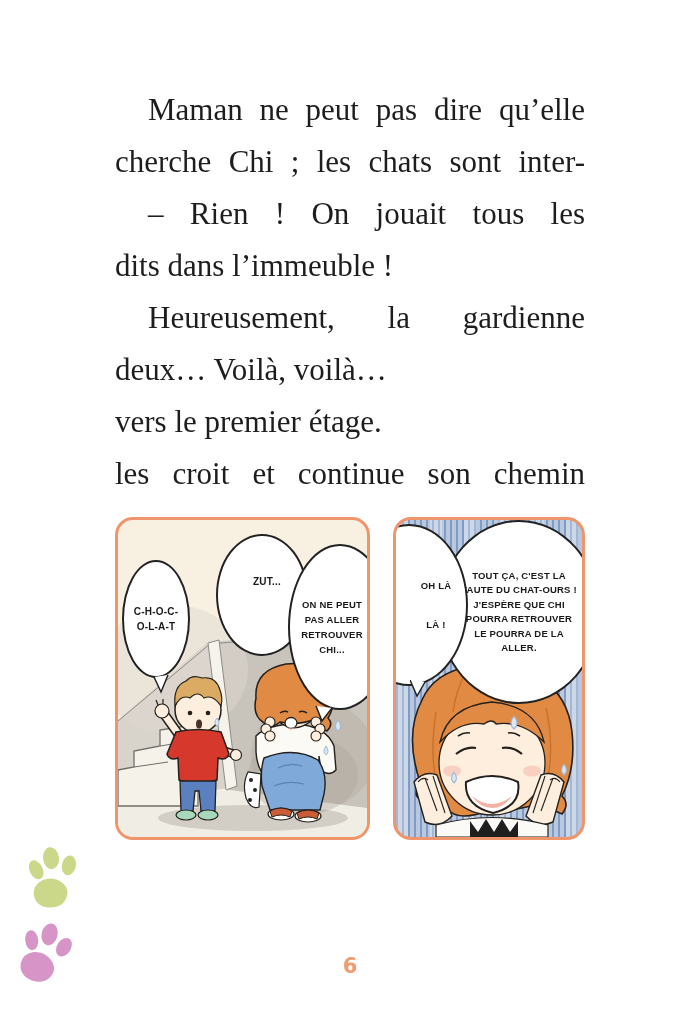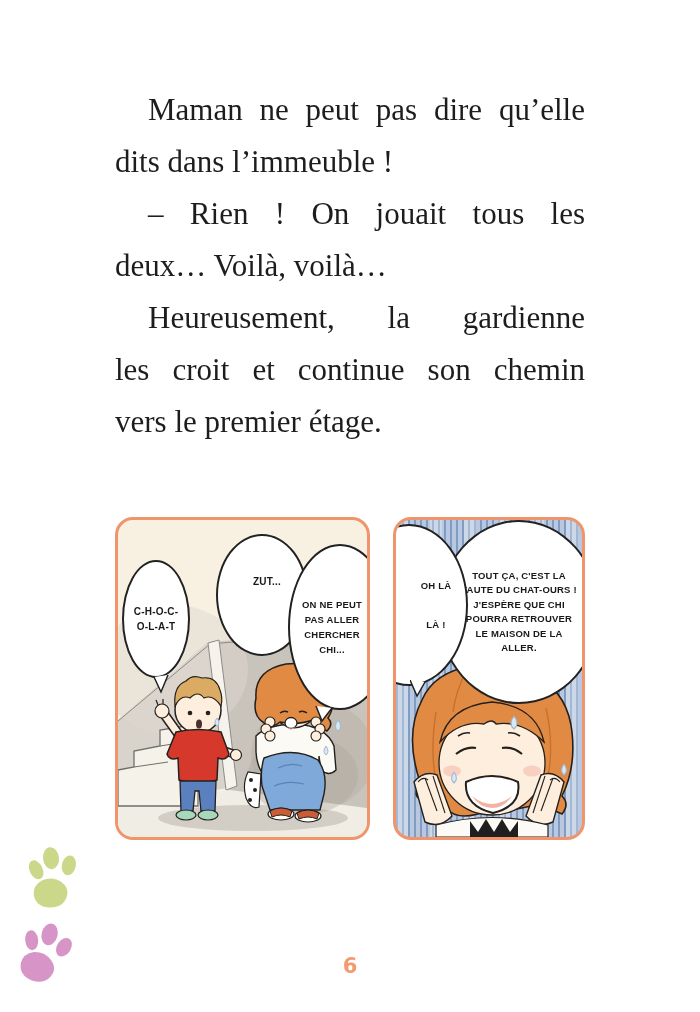--- a/index.html
+++ b/index.html
@@ -59,26 +59,27 @@
     color:var(--page-number);
   }
 </style>
 </head>
 <body>
 
 <div class="page">
 
   <div class="story">
     <div class="sline ind jfy">Maman ne peut pas dire qu’elle</div>
+    <div class="sline jfy">cherche Chi ; les chats sont inter-</div>
+    <div class="sline ind jfy">– Rien ! On jouait tous les</div>
     <div class="sline">dits dans l’immeuble !</div>
-    <div class="sline ind jfy">– Rien ! On jouait tous les</div>
+    <div class="sline ind jfy">Heureusement, la gardienne</div>
     <div class="sline">deux… Voilà, voilà…</div>
-    <div class="sline ind jfy">Heureusement, la gardienne</div>
+    <div class="sline">vers le premier étage.</div>
     <div class="sline jfy">les croit et continue son chemin</div>
-    <div class="sline">vers le premier étage.</div>
   </div>
 
   <div class="panel panel-left">
 
     <svg class="scene" width="249" height="317" viewBox="0 0 249 317">
 
       <polygon points="0,200 90,122 110,268 0,284" fill="#d8d3cb"></polygon>
       <polygon points="92,122 249,108 249,296 112,296" fill="#c8c3bb"></polygon>
       <ellipse cx="195" cy="235" rx="62" ry="55" fill="#b5afa7" opacity="0.45"></ellipse>
       <ellipse cx="55" cy="150" rx="75" ry="65" fill="#ded8cf" opacity="0.5"></ellipse>
@@ -154,21 +155,21 @@
       <path d="M2,2 L9,17 L16,0" fill="#fff" stroke="#222" stroke-width="1.5"></path>
     </svg>
 
     <div class="bubble b-zut">
       <div class="bline">ZUT...</div>
     </div>
 
     <div class="bubble b-chercher">
       <div class="bline">ON NE PEUT</div>
       <div class="bline">PAS ALLER</div>
-      <div class="bline">CHERCHER</div>
+      <div class="bline">RETROUVER</div>
       <div class="bline">CHI...</div>
 
     </div>
     <svg class="tail" style="left:196px;top:186px;" width="20" height="18">
       <path d="M2,0 L8,15 L18,2" fill="#fff" stroke="#222" stroke-width="1.5"></path>
     </svg>
   </div>
 
   <div class="panel panel-right">
 
@@ -206,21 +207,21 @@
 
       <path d="M40,305 Q96,290 152,305 L152,317 L40,317 Z" fill="#fbfaf6" stroke="#24201d" stroke-width="1.2"></path>
       <path d="M74,301 l8,11 l8,-13 l8,13 l8,-13 l8,13 l8,-11 l0,16 l-48,0 Z" fill="#1f1f1f"></path>
     </svg>
 
     <div class="bubble b-faute">
       <div class="bline">TOUT ÇA, C'EST LA</div>
       <div class="bline">FAUTE DU CHAT-OURS !</div>
       <div class="bline">J'ESPÈRE QUE CHI</div>
       <div class="bline">POURRA RETROUVER</div>
-      <div class="bline">LE MAISON DE LA</div>
+      <div class="bline">LE POURRA DE LA</div>
       <div class="bline">ALLER.</div>
     </div>
 
     <div class="bubble b-ohlala">
       <div class="bline">OH LÀ</div>
       <div class="bline">LÀ !</div>
     </div>
     <svg class="tail" style="left:14px;top:160px;" width="18" height="20">
       <path d="M0,0 L7,16 L15,2" fill="#fff" stroke="#222" stroke-width="1.5"></path>
     </svg>

